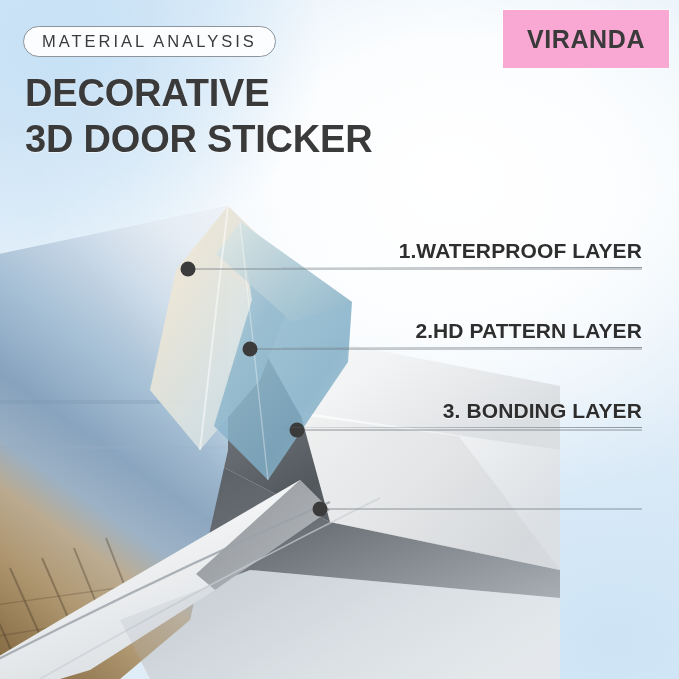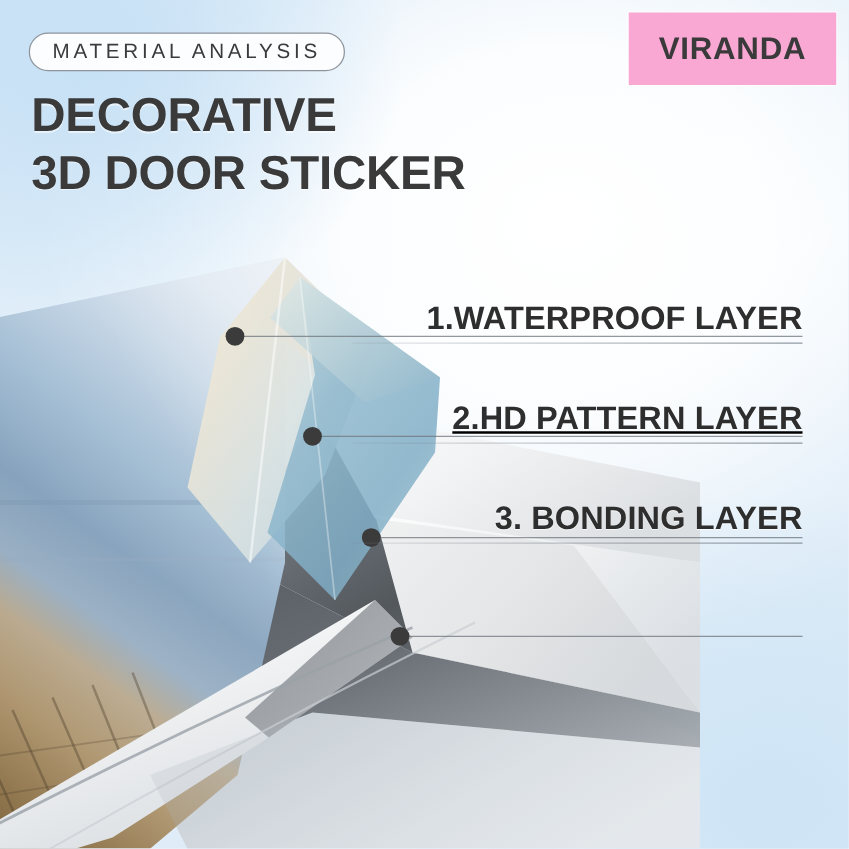--- a/index.html
+++ b/index.html
@@ -98,36 +98,36 @@
 
   
   .callout {
     position: absolute;
     right: 37px;
     width: 360px;
     text-align: right;
   }
   .callout .ctext {
     display: block;
-    font-size: 26px;
+    font-size: 21px;
     font-weight: bold;
     color: #2e2e2e;
     letter-spacing: 0.1px;
     white-space: nowrap;
     text-shadow: 0 1px 0 rgba(255,255,255,0.7);
     padding-bottom: 4px;
   }
   .callout .cline {
     display: block;
     height: 1px;
     width: 100%;
     background: linear-gradient(to right, rgba(120,130,140,0.15), rgba(110,120,130,0.75));
   }
   .c1 { top: 239px; }
-  .c2 { top: 319px; text-decoration: underline; }
+  .c2 { top: 319px; }
   .c3 { top: 399px; }
   .c4 { top: 479px; }
 
   
   .leaders { position: absolute; inset: 0; pointer-events: none; }
 </style>
 </head>
 <body>
 
 <div id="stage">

